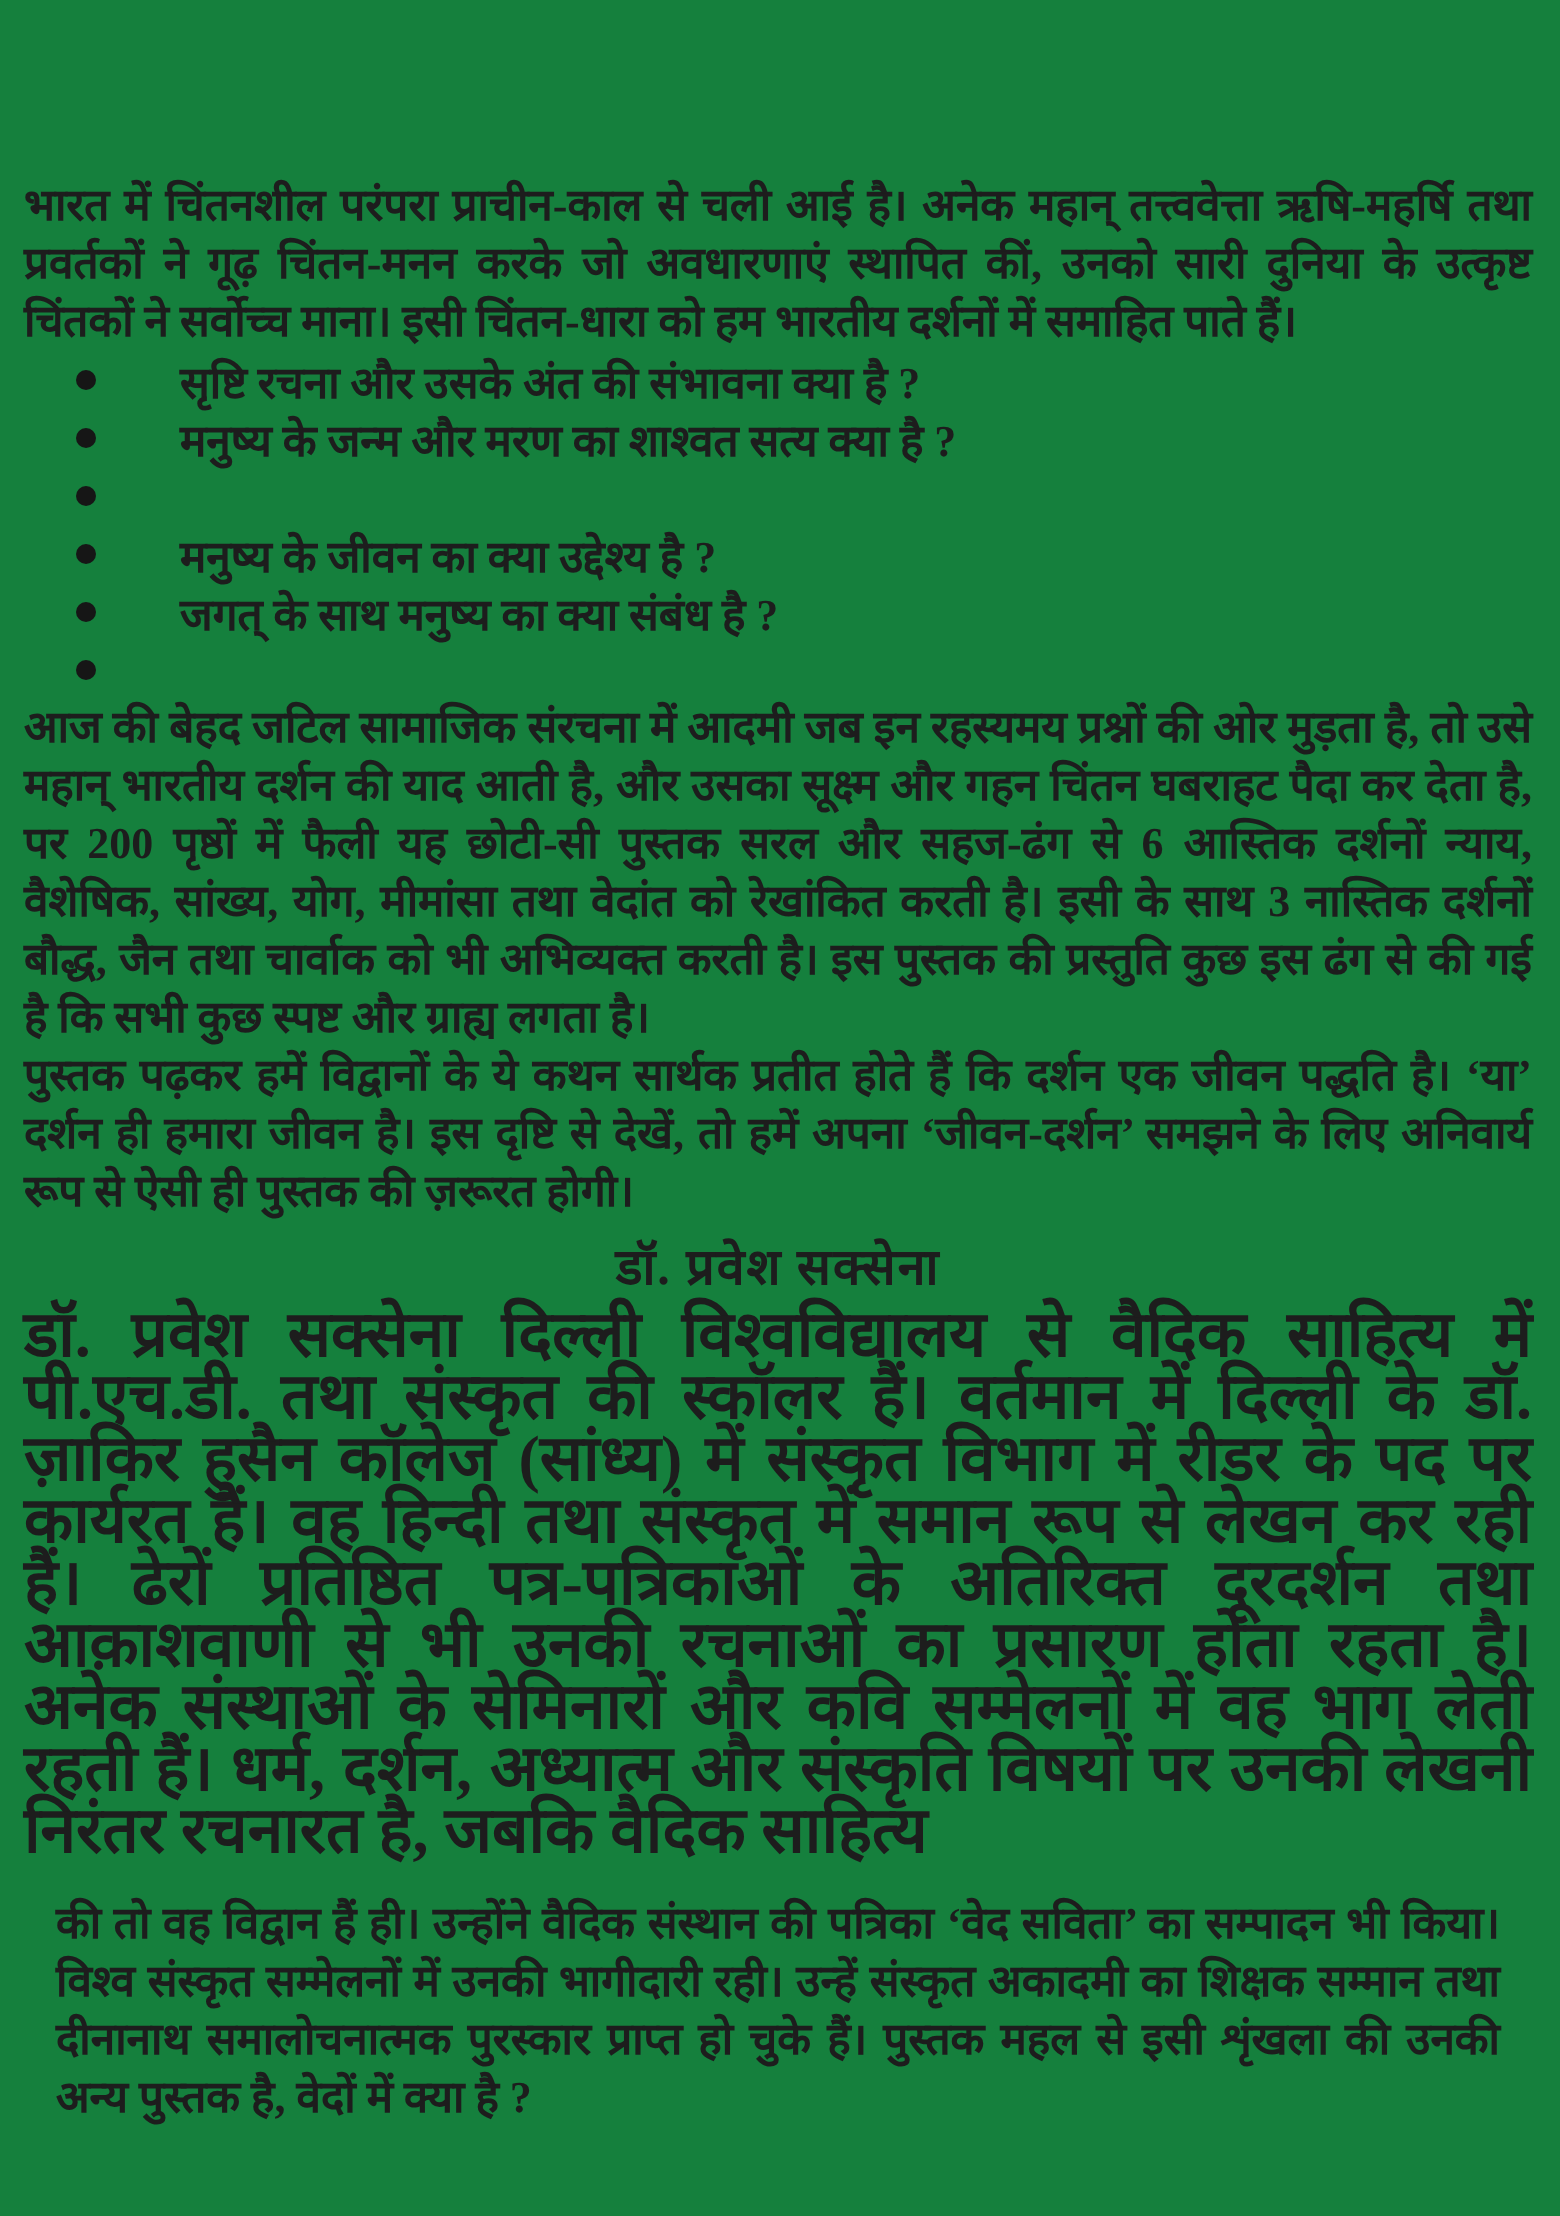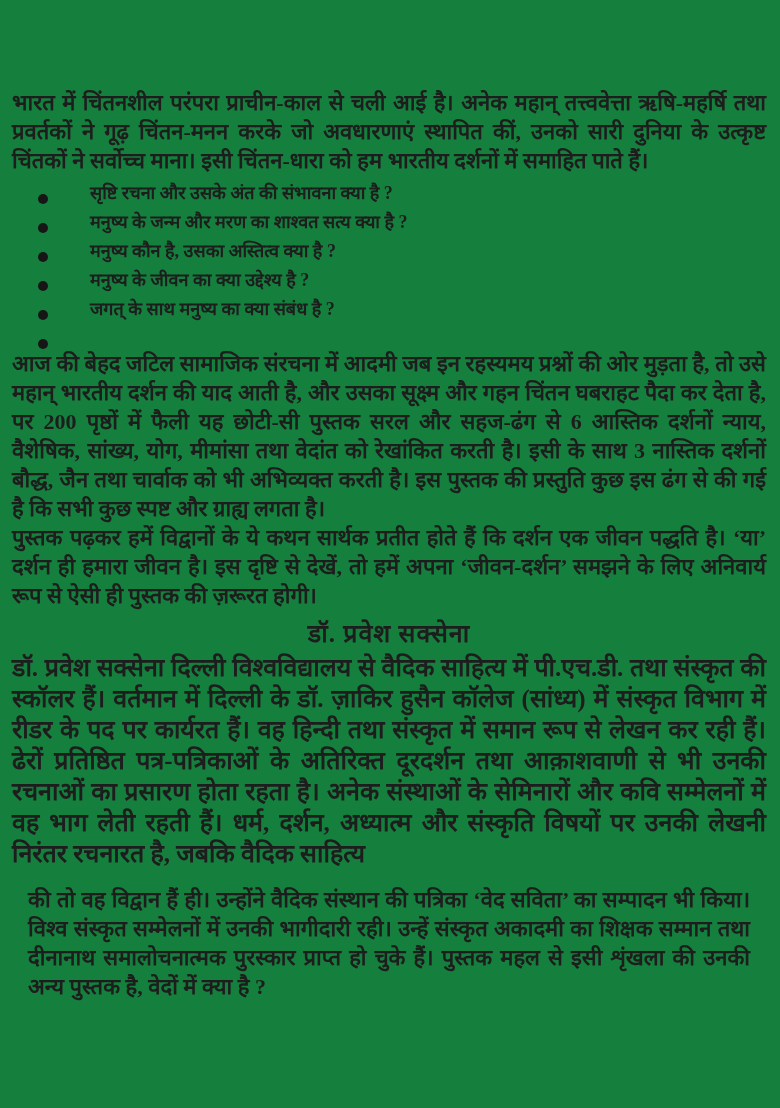--- a/index.html
+++ b/index.html
@@ -25,24 +25,24 @@
     line-height: 29px;
     text-align: justify;
   }
   .questions {
     list-style: none;
     margin: 0;
     padding: 0;
   }
   .question-item {
     display: flex;
-    align-items: flex-end;
+    align-items: center;
     height: 29px;
     padding-left: 26px;
-    font-size: 18px;
+    font-size: 22px;
   }
   .dot {
     flex: 0 0 auto;
     width: 10px;
     height: 10px;
     margin-right: 42px;
     border-radius: 50%;
     background: #161616;
   }
   .qtext {
@@ -50,21 +50,21 @@
   }
   .author-heading {
     margin: 5px 0 3px 0;
     font-size: 25px;
     font-weight: 800;
     text-align: center;
     letter-spacing: 1px;
   }
   .bio-large {
     margin: 0;
-    font-size: 25px;
+    font-size: 32px;
     line-height: 31px;
     text-align: justify;
   }
   .bio-large .author-name {
     font-weight: 800;
   }
   .bio-small {
     margin: 16px;
     font-size: 22px;
     line-height: 29px;
@@ -83,21 +83,20 @@
       <li class="question-item">
         <span class="dot"></span>
         <span class="qtext">सृष्टि रचना और उसके अंत की संभावना क्या है ?</span>
       </li>
       <li class="question-item">
         <span class="dot"></span>
         <span class="qtext">मनुष्य के जन्म और मरण का शाश्वत सत्य क्या है ?</span>
       </li>
       <li class="question-item">
         <span class="dot"></span>
-        <span class="qtext">मनुष्य कौन है, उसका अस्तित्व क्या है ?</span>
       </li>
       <li class="question-item">
         <span class="dot"></span>
         <span class="qtext">मनुष्य के जीवन का क्या उद्देश्य है ?</span>
       </li>
       <li class="question-item">
         <span class="dot"></span>
         <span class="qtext">जगत् के साथ मनुष्य का क्या संबंध है ?</span>
       </li>
       <li class="question-item">

